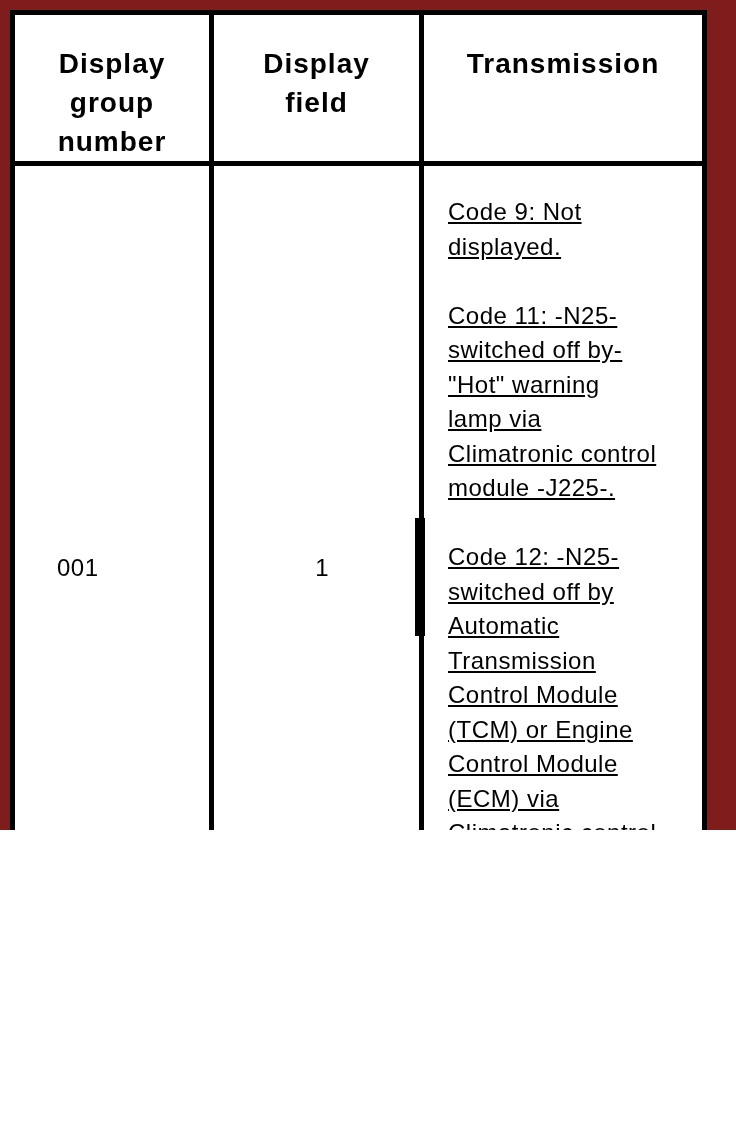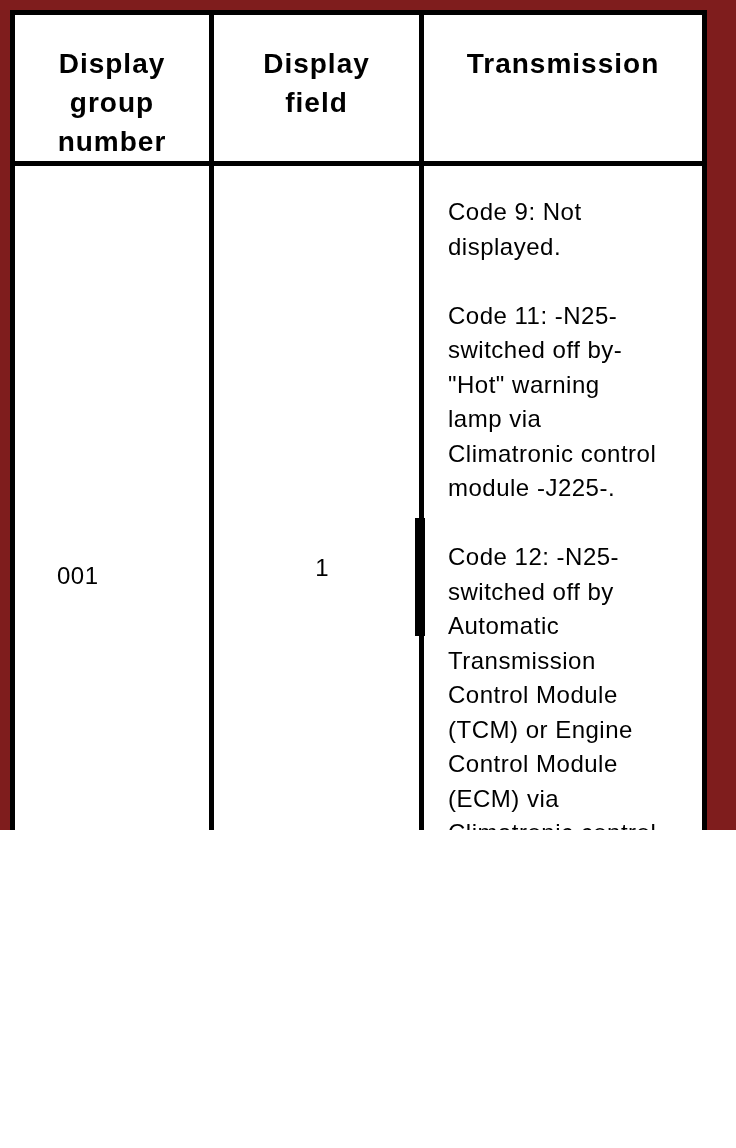--- a/index.html
+++ b/index.html
@@ -52,37 +52,37 @@
   .body-cell {
     position: relative;
     font-size: 24px;
     line-height: 34.5px;
   }
   .group-number-value {
     position: absolute;
     left: 42px;
     top: 385px;
     letter-spacing: 0.5px;
-    margin-top: 8px;
   }
   .field-value {
     position: absolute;
     left: 0;
     right: 0;
     top: 385px;
     text-align: center;
     padding-left: 11px;
   }
   .designation-cell {
     padding: 29px 14px 0 24px;
     letter-spacing: 0.5px;
   }
   .designation-cell p {
     margin: 0 0 34.5px 0;
     white-space: pre-line;
+    text-decoration: underline;
   }
   .designation-cell p:last-child { margin-bottom: 8px; }
 
   .change-bar {
     position: absolute;
     left: 415px;
     top: 518px;
     width: 10px;
     height: 118px;
     background: #000000;

